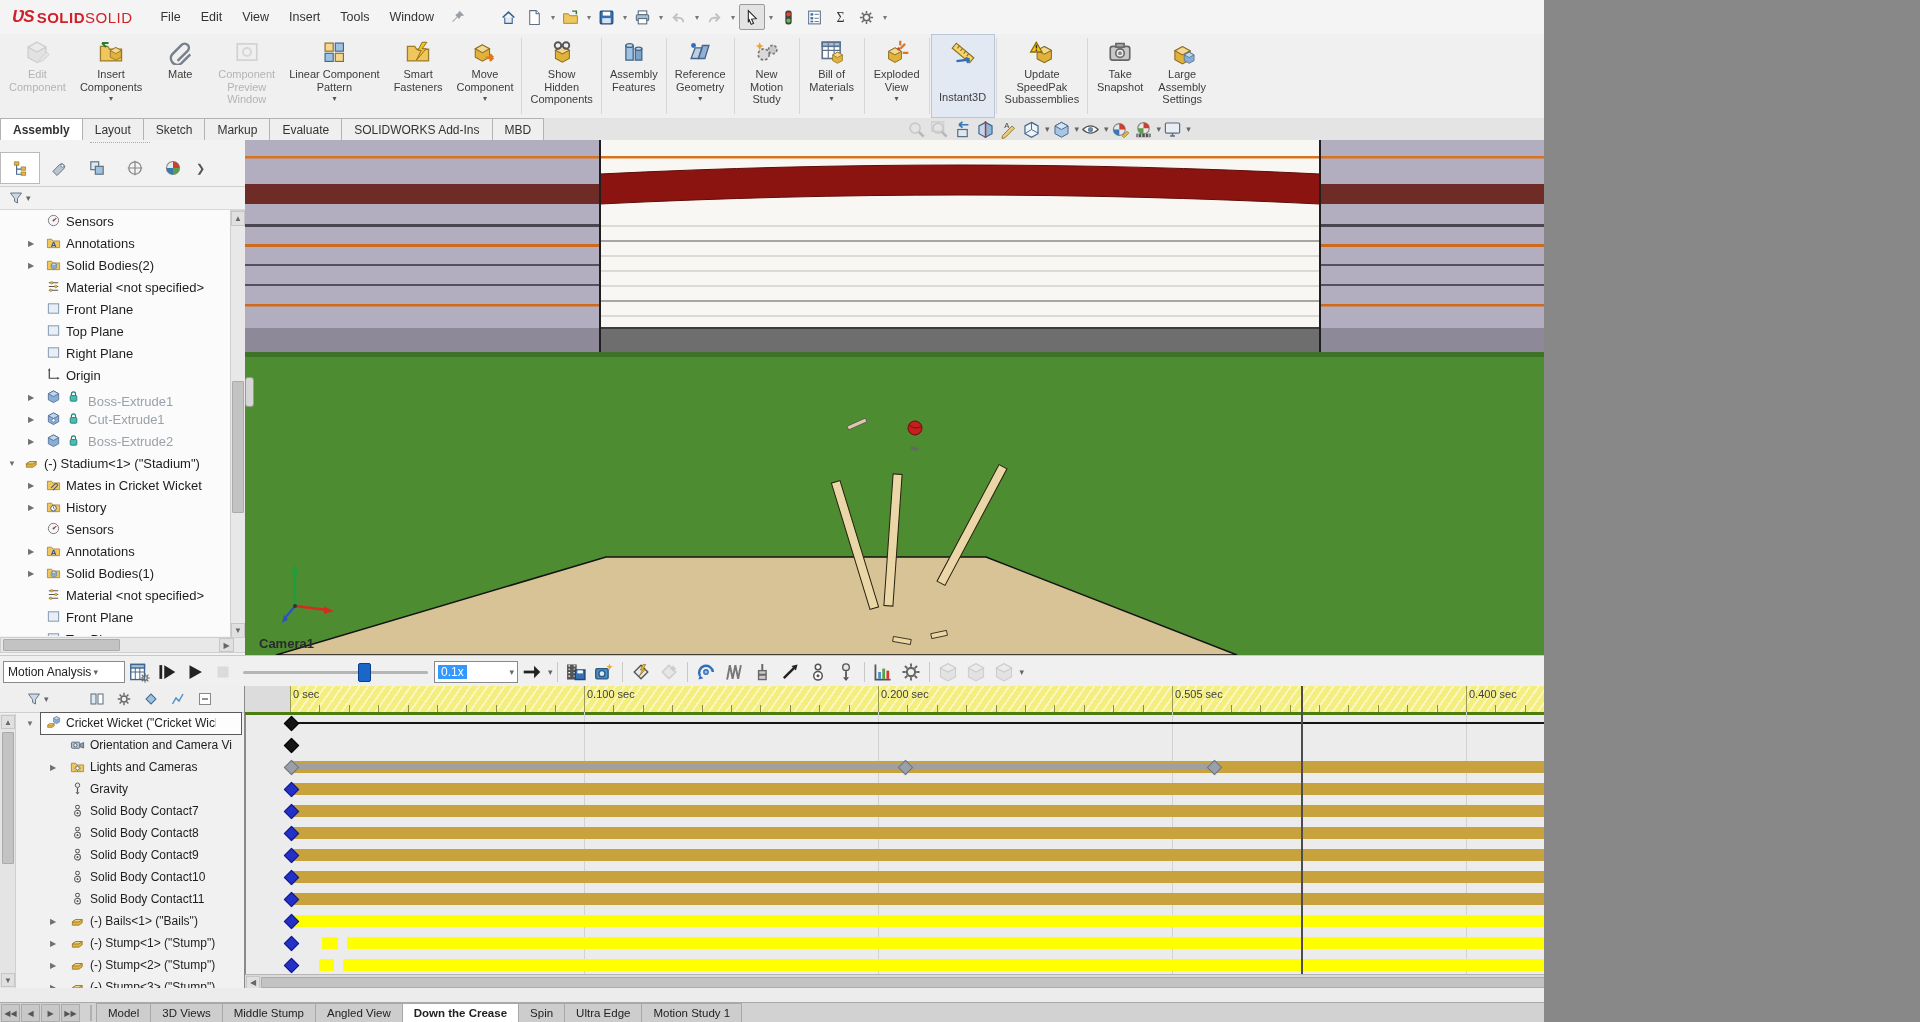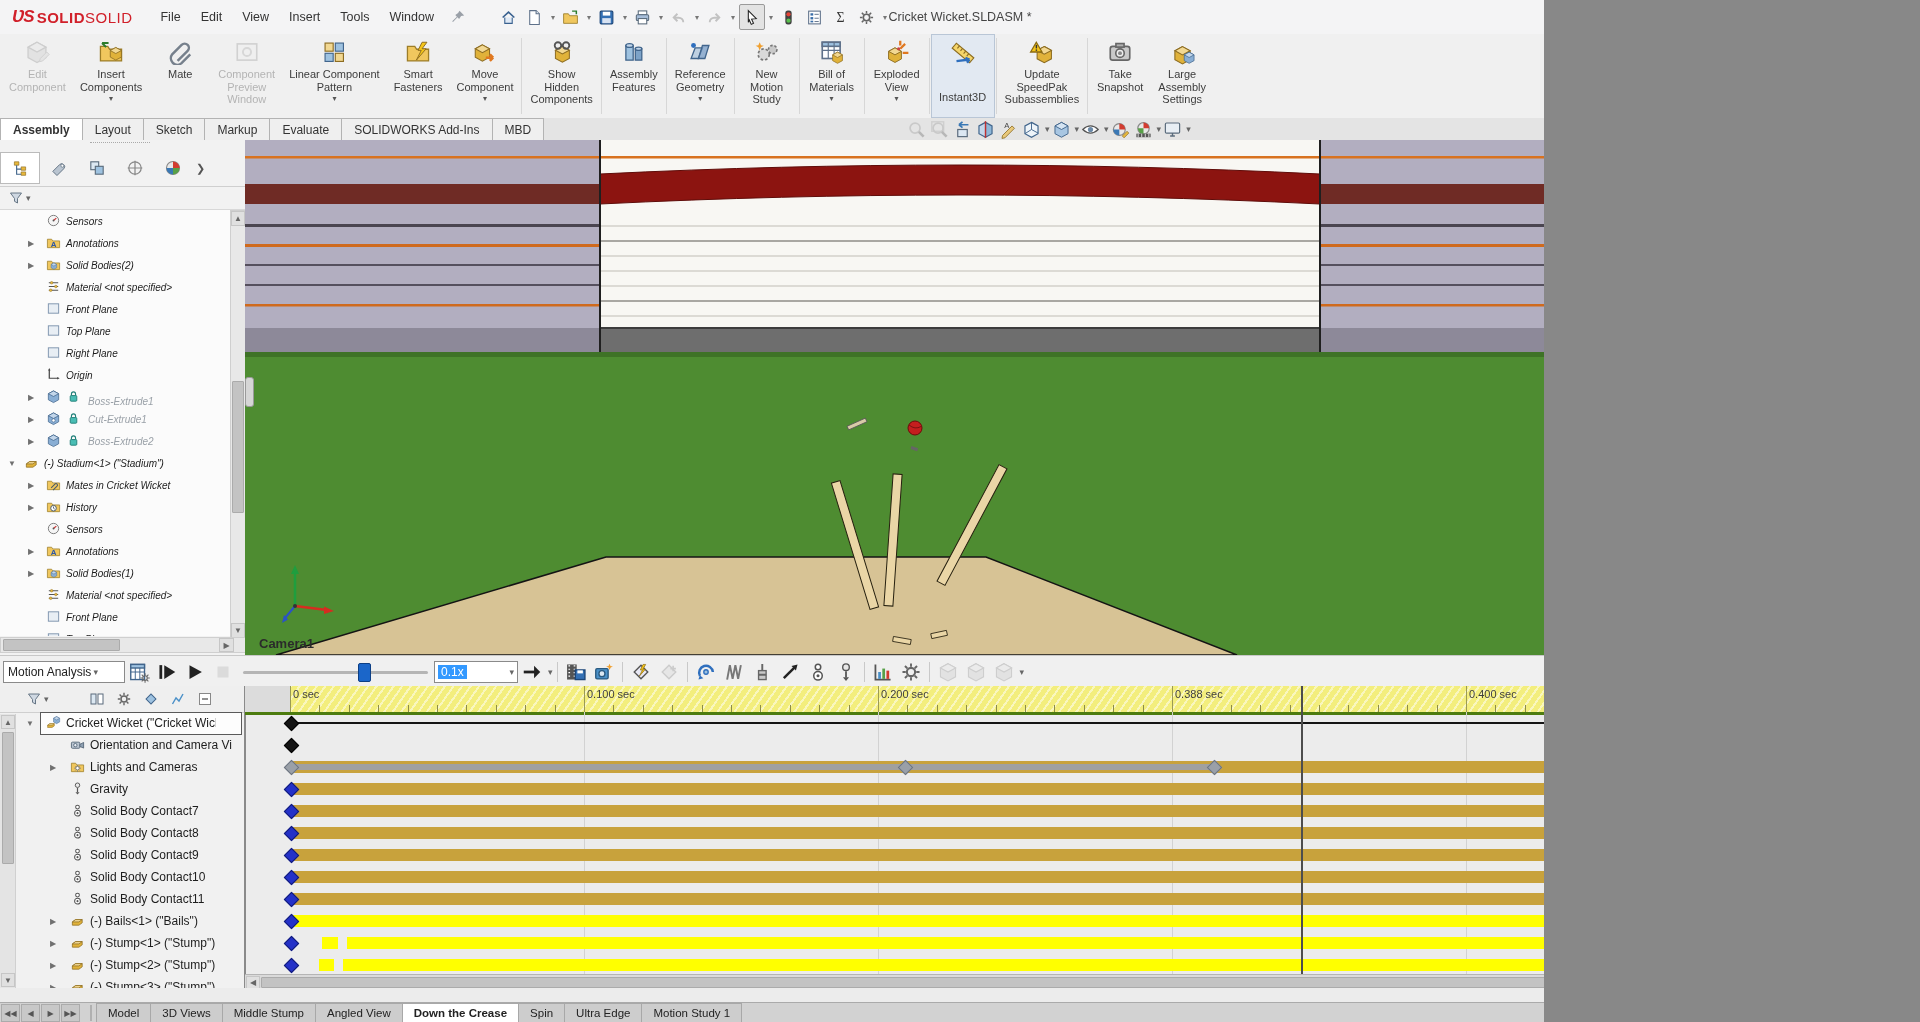--- a/index.html
+++ b/index.html
@@ -54,21 +54,21 @@
   #fp-tabs{position:absolute;left:0;top:10px;width:245px;height:36px;display:flex;align-items:center;border-bottom:1px solid #cfcfcf;}
   .fp-tab{width:38px;height:30px;display:flex;align-items:center;justify-content:center;}
   .fp-tab.sel{background:#fff;border:1px solid #bbb;}
   .fp-tab .ic{width:18px;height:18px;}
   #fp-overflow{margin-left:4px;color:#555;font-size:11px;}
   #fp-filter{position:absolute;left:0;top:47px;width:245px;height:22px;display:flex;align-items:center;border-bottom:1px solid #d8d8d8;}
   #ft-tree{position:absolute;left:0;top:70px;width:230px;height:426px;background:#fbfbfb;overflow:hidden;}
   .ft-row{position:relative;height:22px;display:flex;align-items:center;white-space:nowrap;}
   .ft-arrow{position:absolute;font-size:8px;color:#707070;}
   .ft-ic{position:absolute;width:15px;height:15px;}
-  .ft-lbl{position:absolute;font-size:10px;color:#1d1d1d;font-style:italic;}
+  .ft-lbl{position:absolute;font-size:13px;color:#1d1d1d;}
   .ft-row.grayed .ft-lbl{color:#9aa1a8;}
   .ft-row.grayed .ft-main{opacity:.6;}
   .sb{background:#e8e8e8;border:1px solid #cfcfcf;}
   .sb-thumb{background:#c3c3c3;border:1px solid #ababab;border-radius:1px;}
   .sb-btn{display:flex;align-items:center;justify-content:center;font-size:8px;color:#666;background:#e0e0e0;border:1px solid #c6c6c6;}
   
   #viewport{left:245px;top:140px;width:1675px;height:515px;overflow:hidden;background:#b2aec0;}
   #camera-label{position:absolute;left:14px;top:496px;font-weight:bold;font-size:13px;color:#2b2b2b;}
   #vp-splitter{position:absolute;left:245px;top:377px;width:7px;height:28px;background:#d6d6d6;border:1px solid #9a9a9a;border-radius:3px;}
   
@@ -222,21 +222,20 @@
           </svg>
         </span>
         <span class="ic qt">
           <svg viewBox="0 0 16 16" style="width:17px;height:17px;margin:auto;">
             <circle cx="8" cy="8" r="3" fill="none" stroke="#666" stroke-width="1.5"></circle>
             <path d="M8 1.8v2.4M8 11.8v2.4M1.8 8h2.4M11.8 8h2.4M3.6 3.6l1.7 1.7M10.7 10.7l1.7 1.7M12.4 3.6l-1.7 1.7M5.3 10.7l-1.7 1.7" stroke="#666" stroke-width="1.4"></path>
           </svg>
         </span>
         <span class="qt-dd">▾</span>
       </div>
-    <div id="doc-title" class="abs">Cricket Wicket.SLDASM *</div>
     <div id="searchbox">
       <span class="ic term">
           <svg viewBox="0 0 16 16">
             <rect width="16" height="16" rx="2" fill="#23272e"></rect>
             <path d="M3.5 5l3 3-3 3" stroke="#fff" stroke-width="1.5" fill="none"></path>
             <path d="M8.5 11.5h4" stroke="#fff" stroke-width="1.5"></path>
           </svg>
         </span>
       <input placeholder="Search Commands" style="">
       <span class="ic" style="width:15px;height:15px;">
@@ -1381,21 +1380,21 @@
           <div class="tick" style="left: 1485.6px; height: 7px;"></div>
           <div class="tick major" style="left: 1515px; height: 26px;"></div>
           <div class="tick" style="left: 1544.4px; height: 7px;"></div>
           <div class="tick" style="left: 1573.8px; height: 7px;"></div>
           <div class="tick" style="left: 1603.2px; height: 7px;"></div>
           <div class="tick" style="left: 1632.6px; height: 7px;"></div>
           <div class="tick" style="left: 1662px; height: 7px;"></div>
           <div class="tick-lbl" style="left: 48px;">0 sec</div>
           <div class="tick-lbl" style="left: 342px;">0.100 sec</div>
           <div class="tick-lbl" style="left: 636px; text-align: right;">0.200 sec</div>
-          <div class="tick-lbl" style="left: 930px;">0.388 sec</div>
+          <div class="tick-lbl" style="left: 930px;">0.505 sec</div>
           <div class="tick-lbl" style="left: 1224px;">0.400 sec</div>
           <div class="tick-lbl" style="left: 1518px;">0.500 sec</div>
         </div>
       <div id="rows">
           <div class="gridline" style="left: 339px;"></div>
           <div class="gridline" style="left: 633px;"></div>
           <div class="gridline" style="left: 927px;"></div>
           <div class="gridline" style="left: 1221px;"></div>
           <div class="gridline" style="left: 1515px;"></div>
           <div class="abs" style="left: 45px; top: 10px; width: 1470px; height: 2px; background: rgb(20, 20, 20);"></div>

